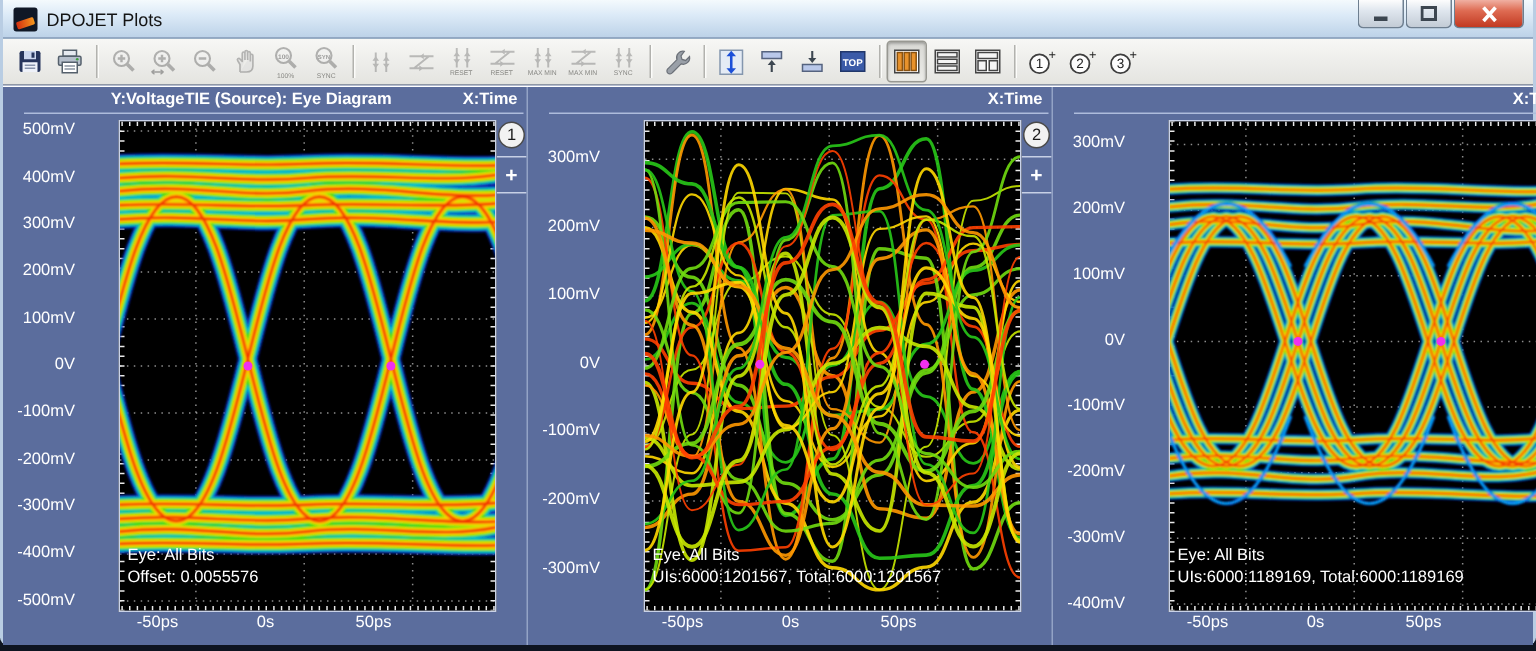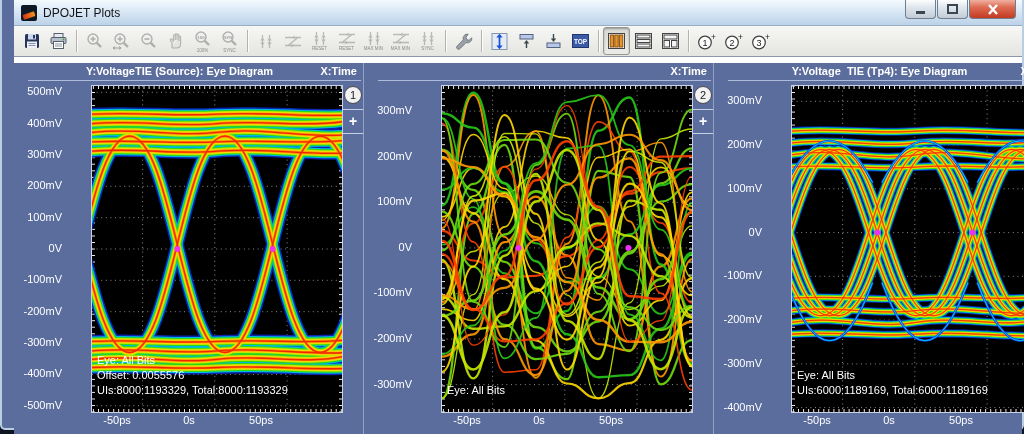--- a/index.html
+++ b/index.html
@@ -1,18 +1,18 @@
 <!DOCTYPE html>
 <html><head>
 <meta charset="utf-8">
 <style>
   html,body{margin:0;padding:0;width:1024px;height:434px;background:#0e1420;overflow:hidden;
     font-family:"Liberation Sans",sans-serif;}
   .window{position:absolute;left:0;top:0;width:1024px;height:430px;box-sizing:border-box;
-    border:2px solid #b9cde3;border-top:none;border-radius:0 0 5px 5px;background:#5b6d9d;padding-left:12px;}
+    border:2px solid #b9cde3;border-top:none;border-radius:0 0 5px 5px;background:#5b6d9d;}
   
   .titlebar{position:relative;height:25px;background:linear-gradient(#f4fafd,#dcEAf7 40%,#bcd2e8);
     display:flex;align-items:center;padding-left:7px;gap:6px;border-bottom:1px solid #98aec4;}
   .appicon{width:16px;height:16px;position:relative;background:#101826;border-radius:2px;flex:0 0 auto;}
   .appicon:before{content:"";position:absolute;left:2px;top:8px;width:12px;height:5px;
     background:linear-gradient(100deg,#d22c10,#f59a1e);transform:rotate(-18deg);border-radius:1px;}
   .wtitle{font-size:12px;color:#141414;}
   .winbtns{position:absolute;right:6px;top:0;display:flex;}
   .winbtn{height:18px;border:1px solid #6e7f90;border-top:none;border-radius:0 0 4px 4px;
     margin-left:1px;display:flex;align-items:center;justify-content:center;
@@ -24,21 +24,21 @@
     display:flex;align-items:center;padding:0 4px;}
   .tbtn{min-width:25px;height:26px;display:flex;flex-direction:column;align-items:center;
     justify-content:center;border-radius:3px;border:1px solid transparent;}
   .tbtn svg{display:block;}
   .tbtn.disabled svg{opacity:.45;filter:grayscale(1);}
   .tbtn.active{border:1px solid #989892;background:linear-gradient(#d8d8d4,#ecece8);
     box-shadow:inset 0 1px 2px rgba(0,0,0,.3);}
   .tbtn .sub{font-size:4.5px;line-height:5px;color:#8a8a86;text-align:center;white-space:pre;}
   .tsep{width:1px;height:22px;background:#b2b2ae;box-shadow:1px 0 0 #fcfcfa;margin:0 4px;flex:0 0 auto;}
   
-  .content{height:372px;display:flex;border-top:6px solid #ffffff;background:#5b6d9d;}
+  .content{height:372px;display:flex;border-top:1px solid #ffffff;background:#5b6d9d;}
   .plot-panel{flex:1 1 0;box-sizing:border-box;padding:2px 0 0 14px;position:relative;}
   .plot-panel + .plot-panel{border-left:1px solid #93a3c6;}
   .panel-header{position:relative;height:15px;margin-right:2px;border-bottom:1px solid #aebcdc;}
   .ytitle{position:absolute;left:14px;right:44px;text-align:center;font-size:11px;font-weight:bold;
     color:#fff;white-space:pre;}
   .xtitle{position:absolute;right:4px;font-size:11px;font-weight:bold;color:#fff;white-space:pre;}
   .panel-main{display:flex;margin-top:4px;height:328px;}
   .ylabels{width:38px;position:relative;flex:0 0 auto;}
   .ylabels span{position:absolute;right:4px;transform:translateY(-50%);font-size:11px;color:#fff;white-space:nowrap;}
   .plotwrap{position:relative;width:250px;height:326px;flex:0 0 auto;background:#000;
@@ -493,21 +493,20 @@
                 <path d="M0 264.875 C 50 261.11346153846154, 80 268.63653846153846, 125 264.875 C 170 261.11346153846154, 212.5 268.63653846153846, 250 266.7557692307692" fill="none" stroke="#f02800" stroke-width="1.3" stroke-linecap="round"></path>
                 <path d="M0 273.33846153846156 C 50 268.00961538461536, 80 278.6673076923077, 125 273.33846153846156 C 170 268.00961538461536, 212.5 278.6673076923077, 250 270.6740384615385" fill="none" stroke="#f02800" stroke-width="1.3" stroke-linecap="round"></path>
                 <path d="M0 281.48846153846154 C 50 279.29423076923075, 80 283.6826923076923, 125 281.48846153846154 C 170 279.29423076923075, 212.5 283.6826923076923, 250 282.5855769230769" fill="none" stroke="#f02800" stroke-width="1.3" stroke-linecap="round"></path>
               </g>
               <circle cx="85.3" cy="163.0" r="3" fill="#f030f0"></circle>
               <circle cx="180.6" cy="163.0" r="3" fill="#f030f0"></circle>
             </svg>
             <div class="stats">
               <div>Eye: All Bits</div>
               <div>Offset: 0.0055576</div>
-              <div>UIs:8000:1193329, Total:8000:1193329</div>
             </div>
           </div>
           <div class="badgecol">
             <div class="badge">1</div>
             <div class="bhr"></div>
             <div class="plus">+</div>
             <div class="bhr"></div>
           </div>
         </div>
         <div class="xlabels">
@@ -585,38 +584,38 @@
                 <path d="M0.0 229.4 C 15.7 229.4, 15.7 283.5, 31.3 283.5 C 46.9 283.5, 46.9 226.2, 62.5 226.2 C 78.2 226.2, 78.2 115.6, 93.8 115.6 C 109.4 115.6, 109.4 64.0, 125.0 64.0 C 140.7 64.0, 140.7 123.7, 156.3 123.7 C 171.9 123.7, 171.9 234.1, 187.5 234.1 C 203.2 234.1, 203.2 283.3, 218.8 283.3 C 234.4 283.3, 234.4 221.3, 250.0 221.3" fill="none" stroke="#c8e800" stroke-width="2.6" opacity="0.9"></path>
                 <path d="M0.0 285.8 C 15.7 285.8, 15.7 180.5, 31.3 180.5 C 46.9 180.5, 46.9 28.9, 62.5 28.9 C 78.2 28.9, 78.2 127.8, 93.8 127.8 C 109.4 127.8, 109.4 283.6, 125.0 283.6 C 140.7 283.6, 140.7 191.1, 156.3 191.1 C 171.9 191.1, 171.9 31.5, 187.5 31.5 C 203.2 31.5, 203.2 117.4, 218.8 117.4 C 234.4 117.4, 234.4 280.5, 250.0 280.5" fill="none" stroke="#ffd800" stroke-width="2.0" opacity="0.9"></path>
                 <path d="M0.0 209.4 C 15.7 209.4, 15.7 223.3, 31.3 223.3 C 46.9 223.3, 46.9 201.9, 62.5 201.9 C 78.2 201.9, 78.2 154.0, 93.8 154.0 C 109.4 154.0, 109.4 98.7, 125.0 98.7 C 140.7 98.7, 140.7 58.2, 156.3 58.2 C 171.9 58.2, 171.9 48.7, 187.5 48.7 C 203.2 48.7, 203.2 74.1, 218.8 74.1 C 234.4 74.1, 234.4 124.1, 250.0 124.1" fill="none" stroke="#ff9800" stroke-width="2.1" opacity="0.9"></path>
                 <path d="M0.0 154.8 C 15.7 154.8, 15.7 224.1, 31.3 224.1 C 46.9 224.1, 46.9 189.9, 62.5 189.9 C 78.2 189.9, 78.2 94.3, 93.8 94.3 C 109.4 94.3, 109.4 55.3, 125.0 55.3 C 140.7 55.3, 140.7 120.9, 156.3 120.9 C 171.9 120.9, 171.9 210.2, 187.5 210.2 C 203.2 210.2, 203.2 213.1, 218.8 213.1 C 234.4 213.1, 234.4 126.0, 250.0 126.0" fill="none" stroke="#ff4000" stroke-width="2.5" opacity="0.9"></path>
               </g>
               <circle cx="76.6" cy="161.9" r="3" fill="#f030f0"></circle>
               <circle cx="186.4" cy="161.9" r="3" fill="#f030f0"></circle>
             </svg>
             <div class="stats">
               <div>Eye: All Bits</div>
+              <div>UIs:6000:1201567, Total:6000:1201567</div>
             </div>
           </div>
           <div class="badgecol">
             <div class="badge">2</div>
             <div class="bhr"></div>
             <div class="plus">+</div>
             <div class="bhr"></div>
           </div>
         </div>
         <div class="xlabels">
           <span style="left:51px">-50ps</span>
           <span style="left:123px">0s</span>
           <span style="left:195px">50ps</span>
         </div>
       </div>
       <div class="plot-panel">
         <div class="panel-header">
-          <span class="ytitle">Y:Voltage  TIE (Tp4): Eye Diagram</span>
           <span class="xtitle">X:Time</span>
         </div>
         <div class="panel-main">
           <div class="ylabels">
             <span style="top:15px">300mV</span>
             <span style="top:59px">200mV</span>
             <span style="top:103px">100mV</span>
             <span style="top:147px">0V</span>
             <span style="top:190px">-100mV</span>
             <span style="top:234px">-200mV</span>

